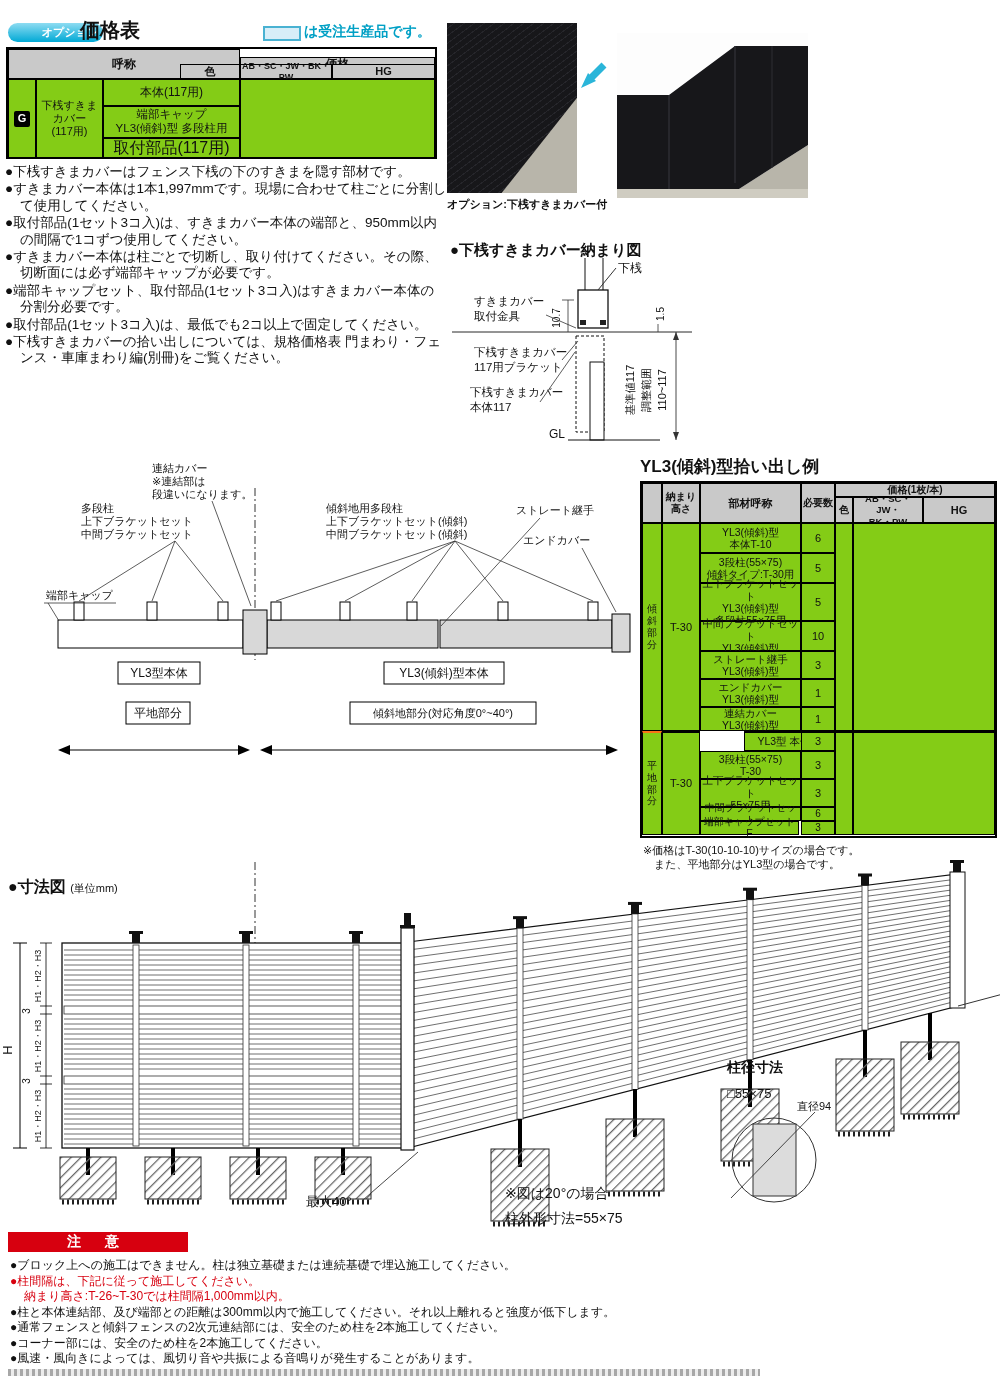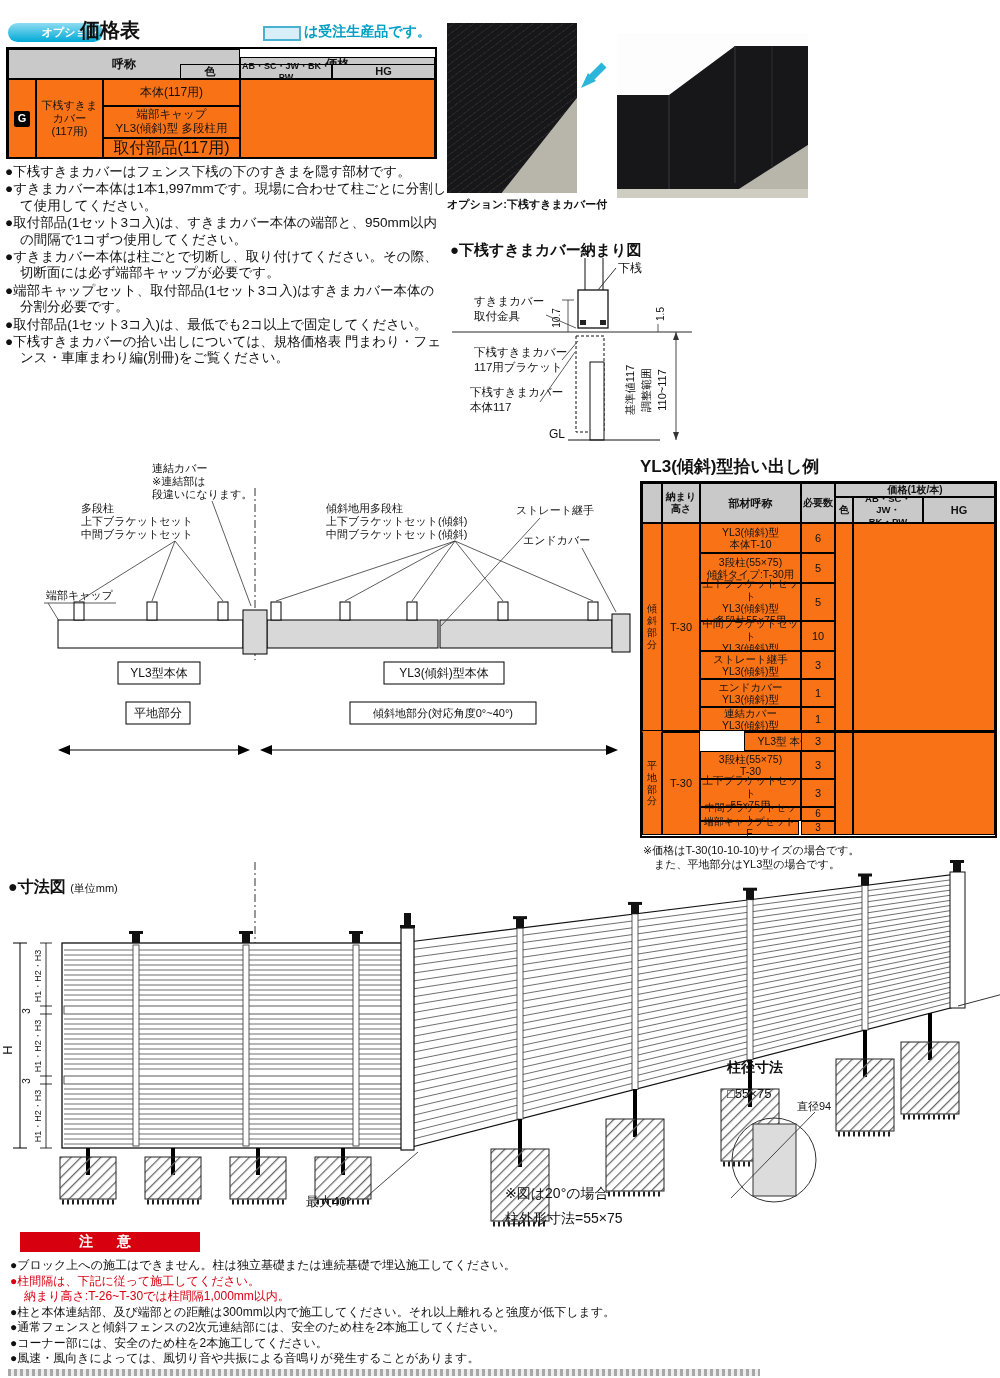--- a/index.html
+++ b/index.html
@@ -1,19 +1,19 @@
 <!DOCTYPE html>
 <html><head>
 <meta charset="utf-8">
 <style>
   html,body{margin:0;padding:0;background:#fff;}
   #page{position:relative;width:1000px;height:1378px;background:#fff;overflow:hidden;
         font-family:"Liberation Sans","DejaVu Sans",sans-serif;color:#111;}
   .abs{position:absolute;box-sizing:border-box;}
-  .tc{position:absolute;box-sizing:border-box;border:1px solid #000;background:#f97316;
+  .tc{position:absolute;box-sizing:border-box;border:1px solid #000;background:#84cc16;
       display:flex;align-items:center;justify-content:center;text-align:center;line-height:1.18;}
   .hd{background:#c9c9c9;font-weight:bold;}
   .pre{white-space:pre-line;}
   .note-line{padding-left:15px;text-indent:-15px;margin:0 0 1px 0;}
   svg text{font-family:"Liberation Sans","DejaVu Sans",sans-serif;fill:#111;}
   .badge{position:absolute;left:8px;top:23px;width:66px;height:19px;border-radius:10px;
          background:linear-gradient(180deg,#8edcf2,#00a9d5);color:#fff;font-size:11px;font-weight:bold;
          display:flex;align-items:center;justify-content:center;padding-left:29px;}
   .caution-red{color:#d7000f;}
   .c-item{font-size:12px;line-height:15.5px;padding-left:2px;}
@@ -399,21 +399,21 @@
     <text x="505" y="1198" font-size="14">※図は20°の場合</text>
     <text x="505" y="1223" font-size="14">柱外形寸法=55×75</text>
     <text x="727" y="1072" font-size="14" font-weight="bold">柱径寸法</text>
     <text x="727" y="1098" font-size="13">□55×75</text>
     <ellipse cx="774" cy="1160" rx="42" ry="42" fill="none" stroke="#333" stroke-width="1"></ellipse>
     <rect x="753" y="1124" width="43" height="72" fill="#dcdcdc" stroke="#333"></rect>
     <line x1="731" y1="1198" x2="815" y2="1112" stroke="#333" stroke-width="0.9"></line>
     <text x="797" y="1110" font-size="11">直径94</text>
   </svg>
 
-  <div class="abs" style="left:20px;top:1232px;width:180px;height:20px;background:#d7000f;color:#fff;
+  <div class="abs" style="left:8px;top:1232px;width:180px;height:20px;background:#d7000f;color:#fff;
        display:flex;align-items:center;justify-content:center;font-size:14px;font-weight:bold;letter-spacing:10px;">注 意</div>
   <div class="abs" style="left:8px;top:1258px;width:988px;">
     <div class="c-item">●ブロック上への施工はできません。柱は独立基礎または連続基礎で埋込施工してください。</div>
     <div class="c-item caution-red">●柱間隔は、下記に従って施工してください。</div>
     <div class="c-item caution-red c-indent">納まり高さ:T-26~T-30では柱間隔1,000mm以内。</div>
     <div class="c-item">●柱と本体連結部、及び端部との距離は300mm以内で施工してください。それ以上離れると強度が低下します。</div>
     <div class="c-item">●通常フェンスと傾斜フェンスの2次元連結部には、安全のため柱を2本施工してください。</div>
     <div class="c-item">●コーナー部には、安全のため柱を2本施工してください。</div>
     <div class="c-item">●風速・風向きによっては、風切り音や共振による音鳴りが発生することがあります。</div>
   </div>

